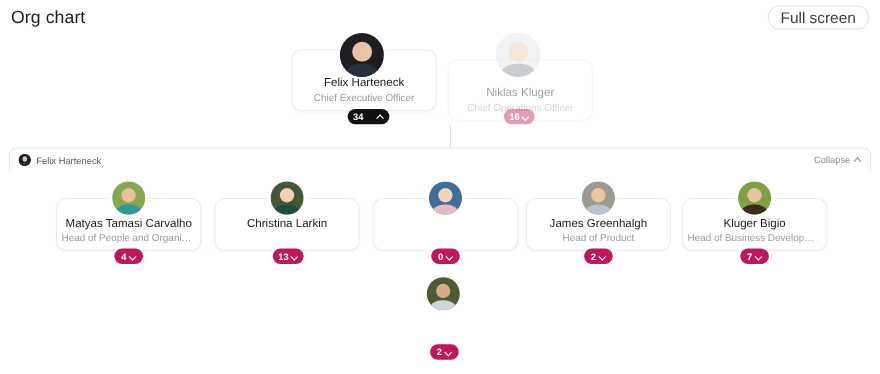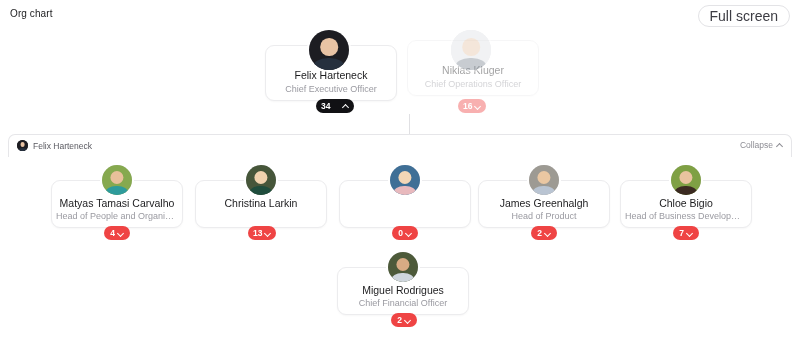--- a/index.html
+++ b/index.html
@@ -21,21 +21,21 @@
 
   
   .header {
     position: absolute;
     top: 0; left: 0;
     width: 800px; height: 32px;
   }
   .page-title {
     position: absolute;
     left: 10px; top: 8px;
-    font-size: 10px;
+    font-size: 16px;
     color: #1c1c1e;
     letter-spacing: 0.1px;
   }
   .fullscreen-btn {
     position: absolute;
     right: 10px; top: 5px;
     height: 22px;
     padding: 0 11px;
     display: flex;
     align-items: center;
@@ -93,39 +93,39 @@
     min-width: 26px;
     padding: 0 5px;
     display: flex;
     align-items: center;
     justify-content: center;
     gap: 2px;
     border-radius: 7px;
     font-size: 8.5px;
     font-weight: bold;
     cursor: pointer;
-    background: #ef4444;
+    background: #be185d;
     color: #ffffff;
   }
   .badge.dark { background: #111114; color: #ffffff; }
   .chev { display: inline-block; width: 7px; height: 7px; position: relative; }
   .chev::before {
     content: "";
     position: absolute;
     left: 1px; top: 1.5px;
     width: 4px; height: 4px;
     border-right: 1.2px solid currentColor;
     border-bottom: 1.2px solid currentColor;
     transform: rotate(45deg);
   }
   .chev.up::before { transform: rotate(-135deg); top: 2.5px; }
 
   
   #card-ceo  { left: 265px; top: 45px;  width: 132px; height: 56px; }
-  #card-coo  { left: 407px; top: 40px;  width: 132px; height: 56px; opacity: .42; }
+  #card-coo  { left: 407px; top: 54px;  width: 132px; height: 56px; opacity: .42; }
   .topcard .name { top: 23px; }
   .topcard .role { top: 38px; }
   #avatar-ceo { left: 307px; top: 28px; width: 44px; height: 44px; }
   #avatar-coo { left: 449px; top: 28px; width: 44px; height: 44px; }
   #badge-ceo { left: 316px; top: 99px; gap: 12px; }
   #badge-coo { left: 458px; top: 99px; }
 
   
   .conn-v {
     position: absolute;
@@ -317,40 +317,36 @@
           <div class="bg" style="background: rgb(157, 154, 147);"></div>
           <div class="head" style="background: rgb(234, 199, 162);"></div>
           <div class="body" style="background: rgb(185, 196, 210);"></div>
         </div>
       </div>
       <div class="badge row-badge" style="left: 531px;">
         <span>2</span>
         <span class="chev"></span>
       </div>
       <div class="card rowcard" style="left: 620px; width: 132px;">
-        <div class="name">Chloe Bigio</div>
+        <div class="name">Kluger Bigio</div>
         <div class="role">Head of Business Development</div>
       </div>
       <div class="avatar row-avatar" style="left: 669px;">
         <div class="face">
           <div class="bg" style="background: rgb(127, 160, 68);"></div>
           <div class="head" style="background: rgb(233, 195, 159);"></div>
           <div class="body" style="background: rgb(59, 42, 33);"></div>
         </div>
       </div>
       <div class="badge row-badge" style="left: 673px;">
         <span>7</span>
         <span class="chev"></span>
       </div>
     </div>
 
-  <div class="card" id="card-cfo">
-    <div class="name">Miguel Rodrigues</div>
-    <div class="role">Chief Financial Officer</div>
-  </div>
   <div class="avatar" id="avatar-cfo">
     <div class="face">
       <div class="bg" style="background: rgb(77, 90, 58);"></div>
       <div class="head" style="background: rgb(216, 171, 132);"></div>
       <div class="body" style="background: rgb(207, 214, 221);"></div>
     </div>
   </div>
   <div class="badge" id="badge-cfo">
     <span>2</span>
     <span class="chev"></span>

